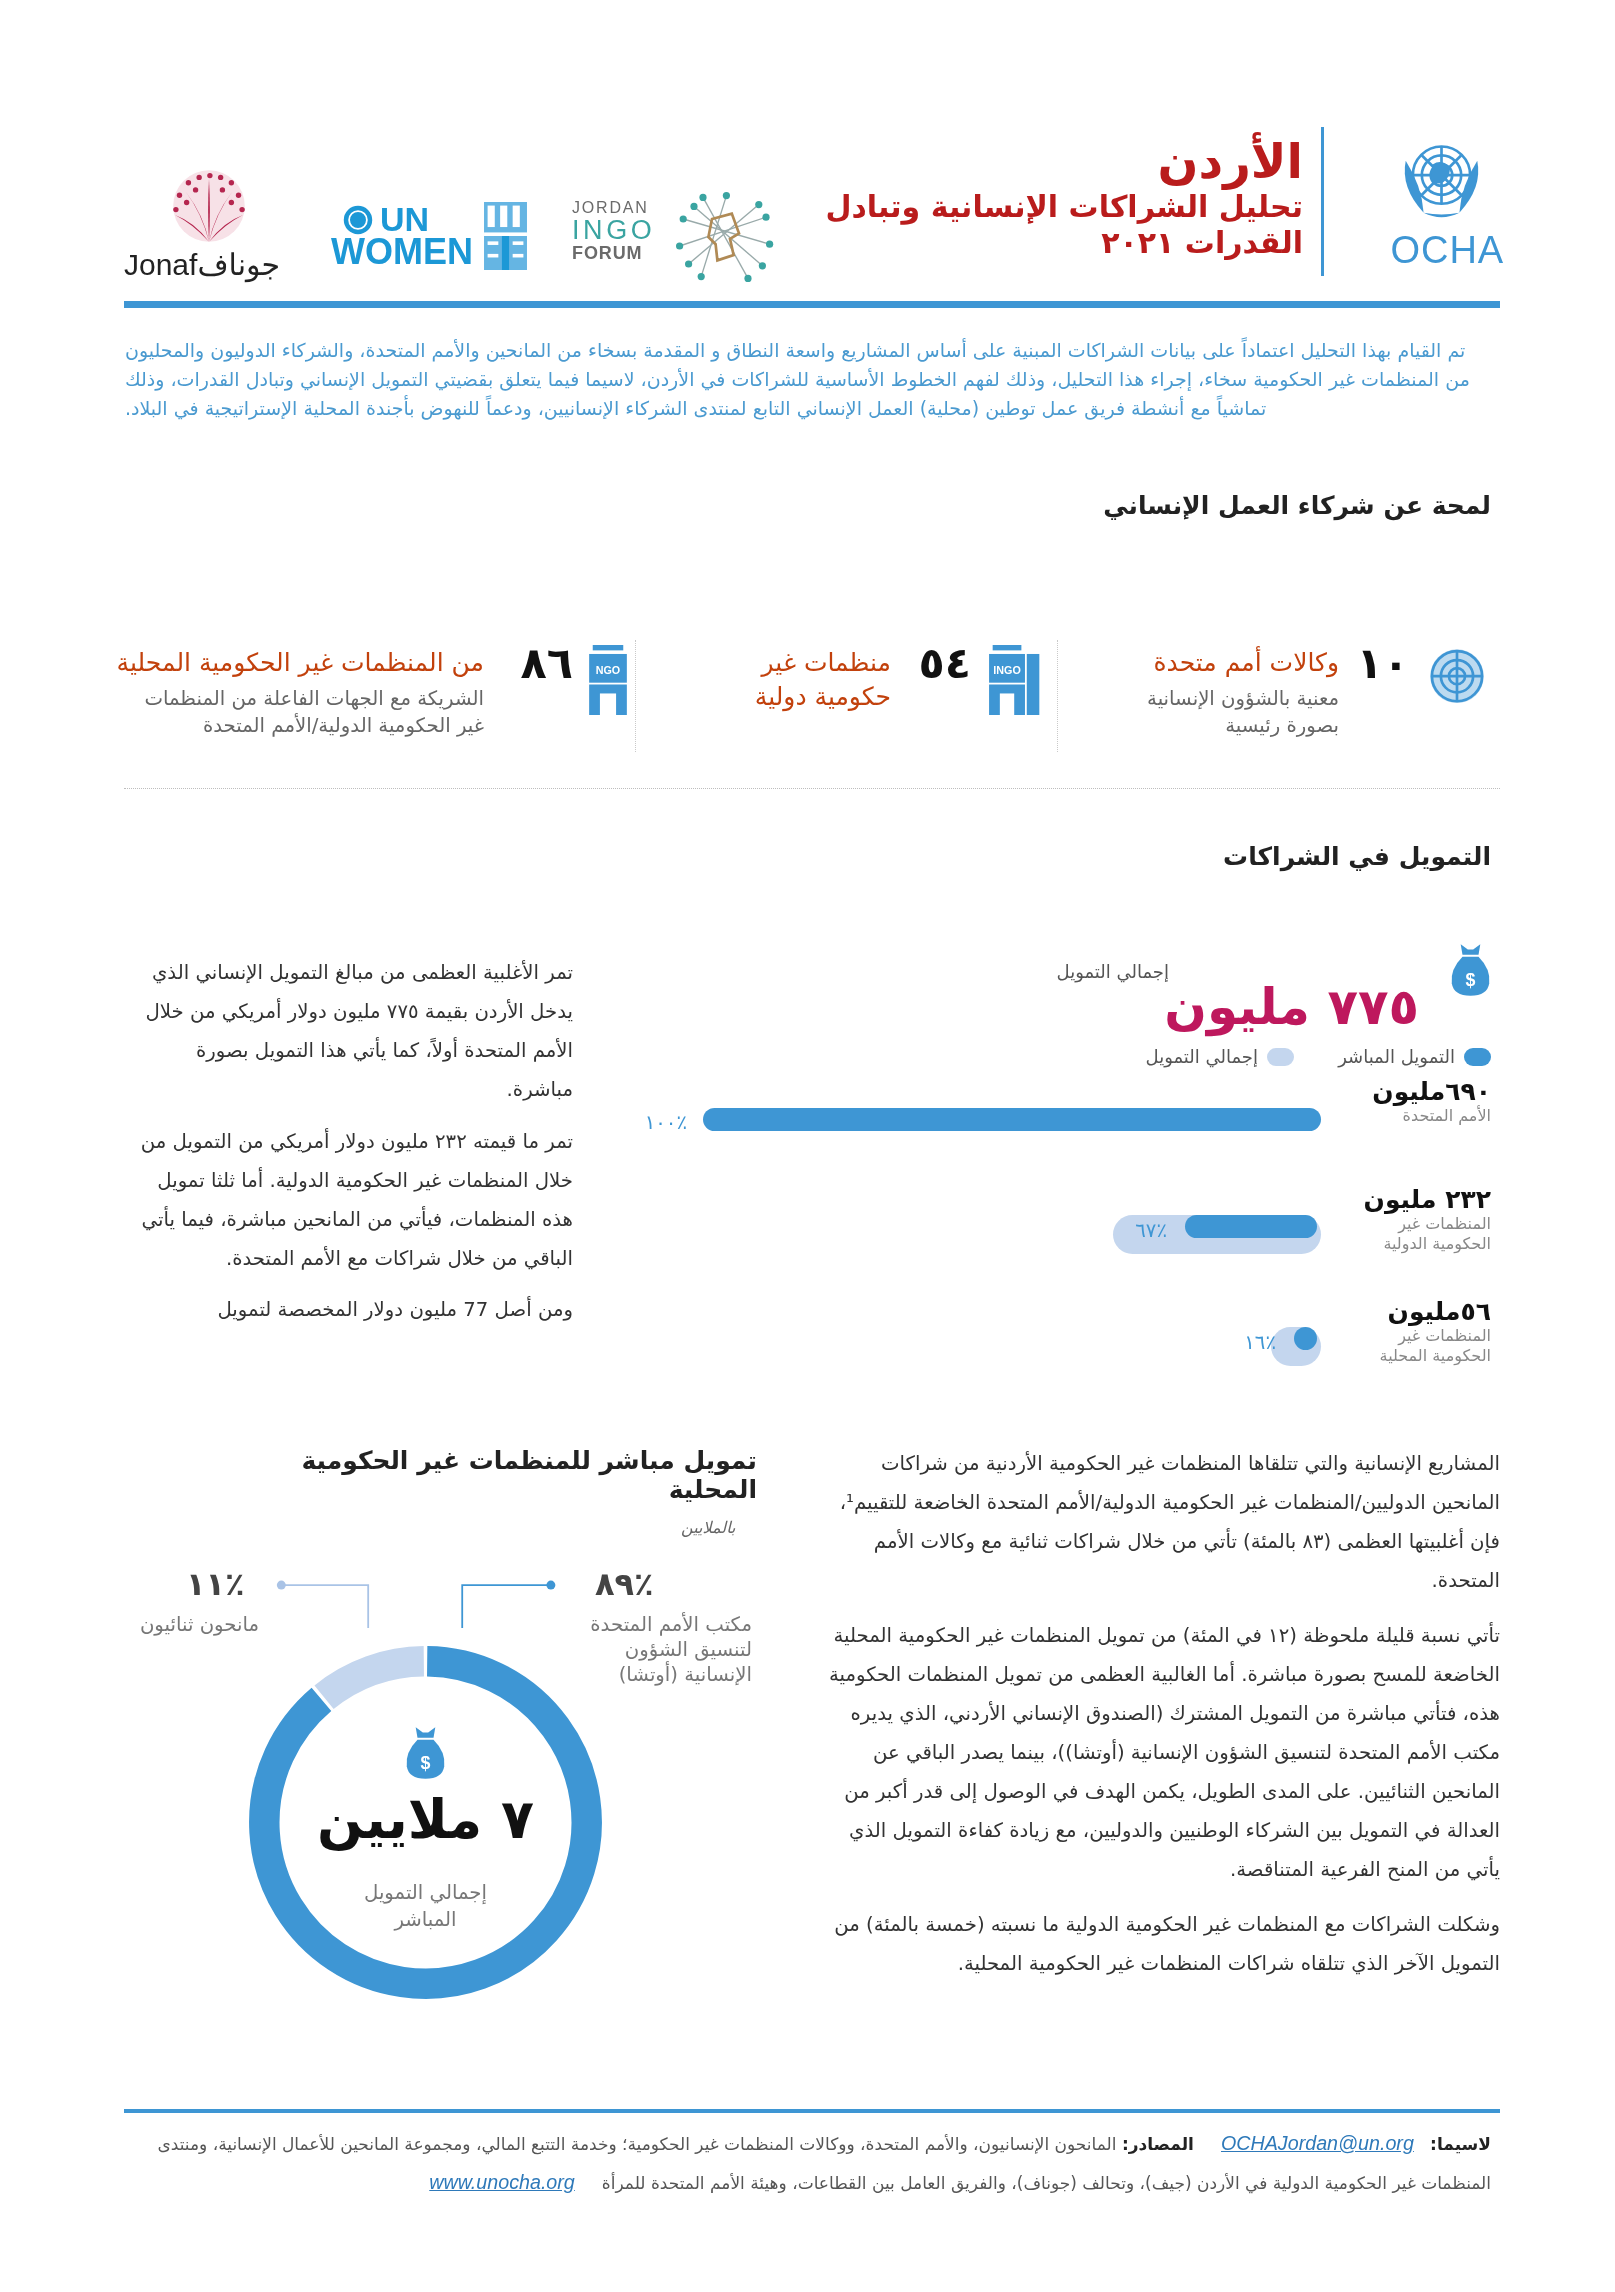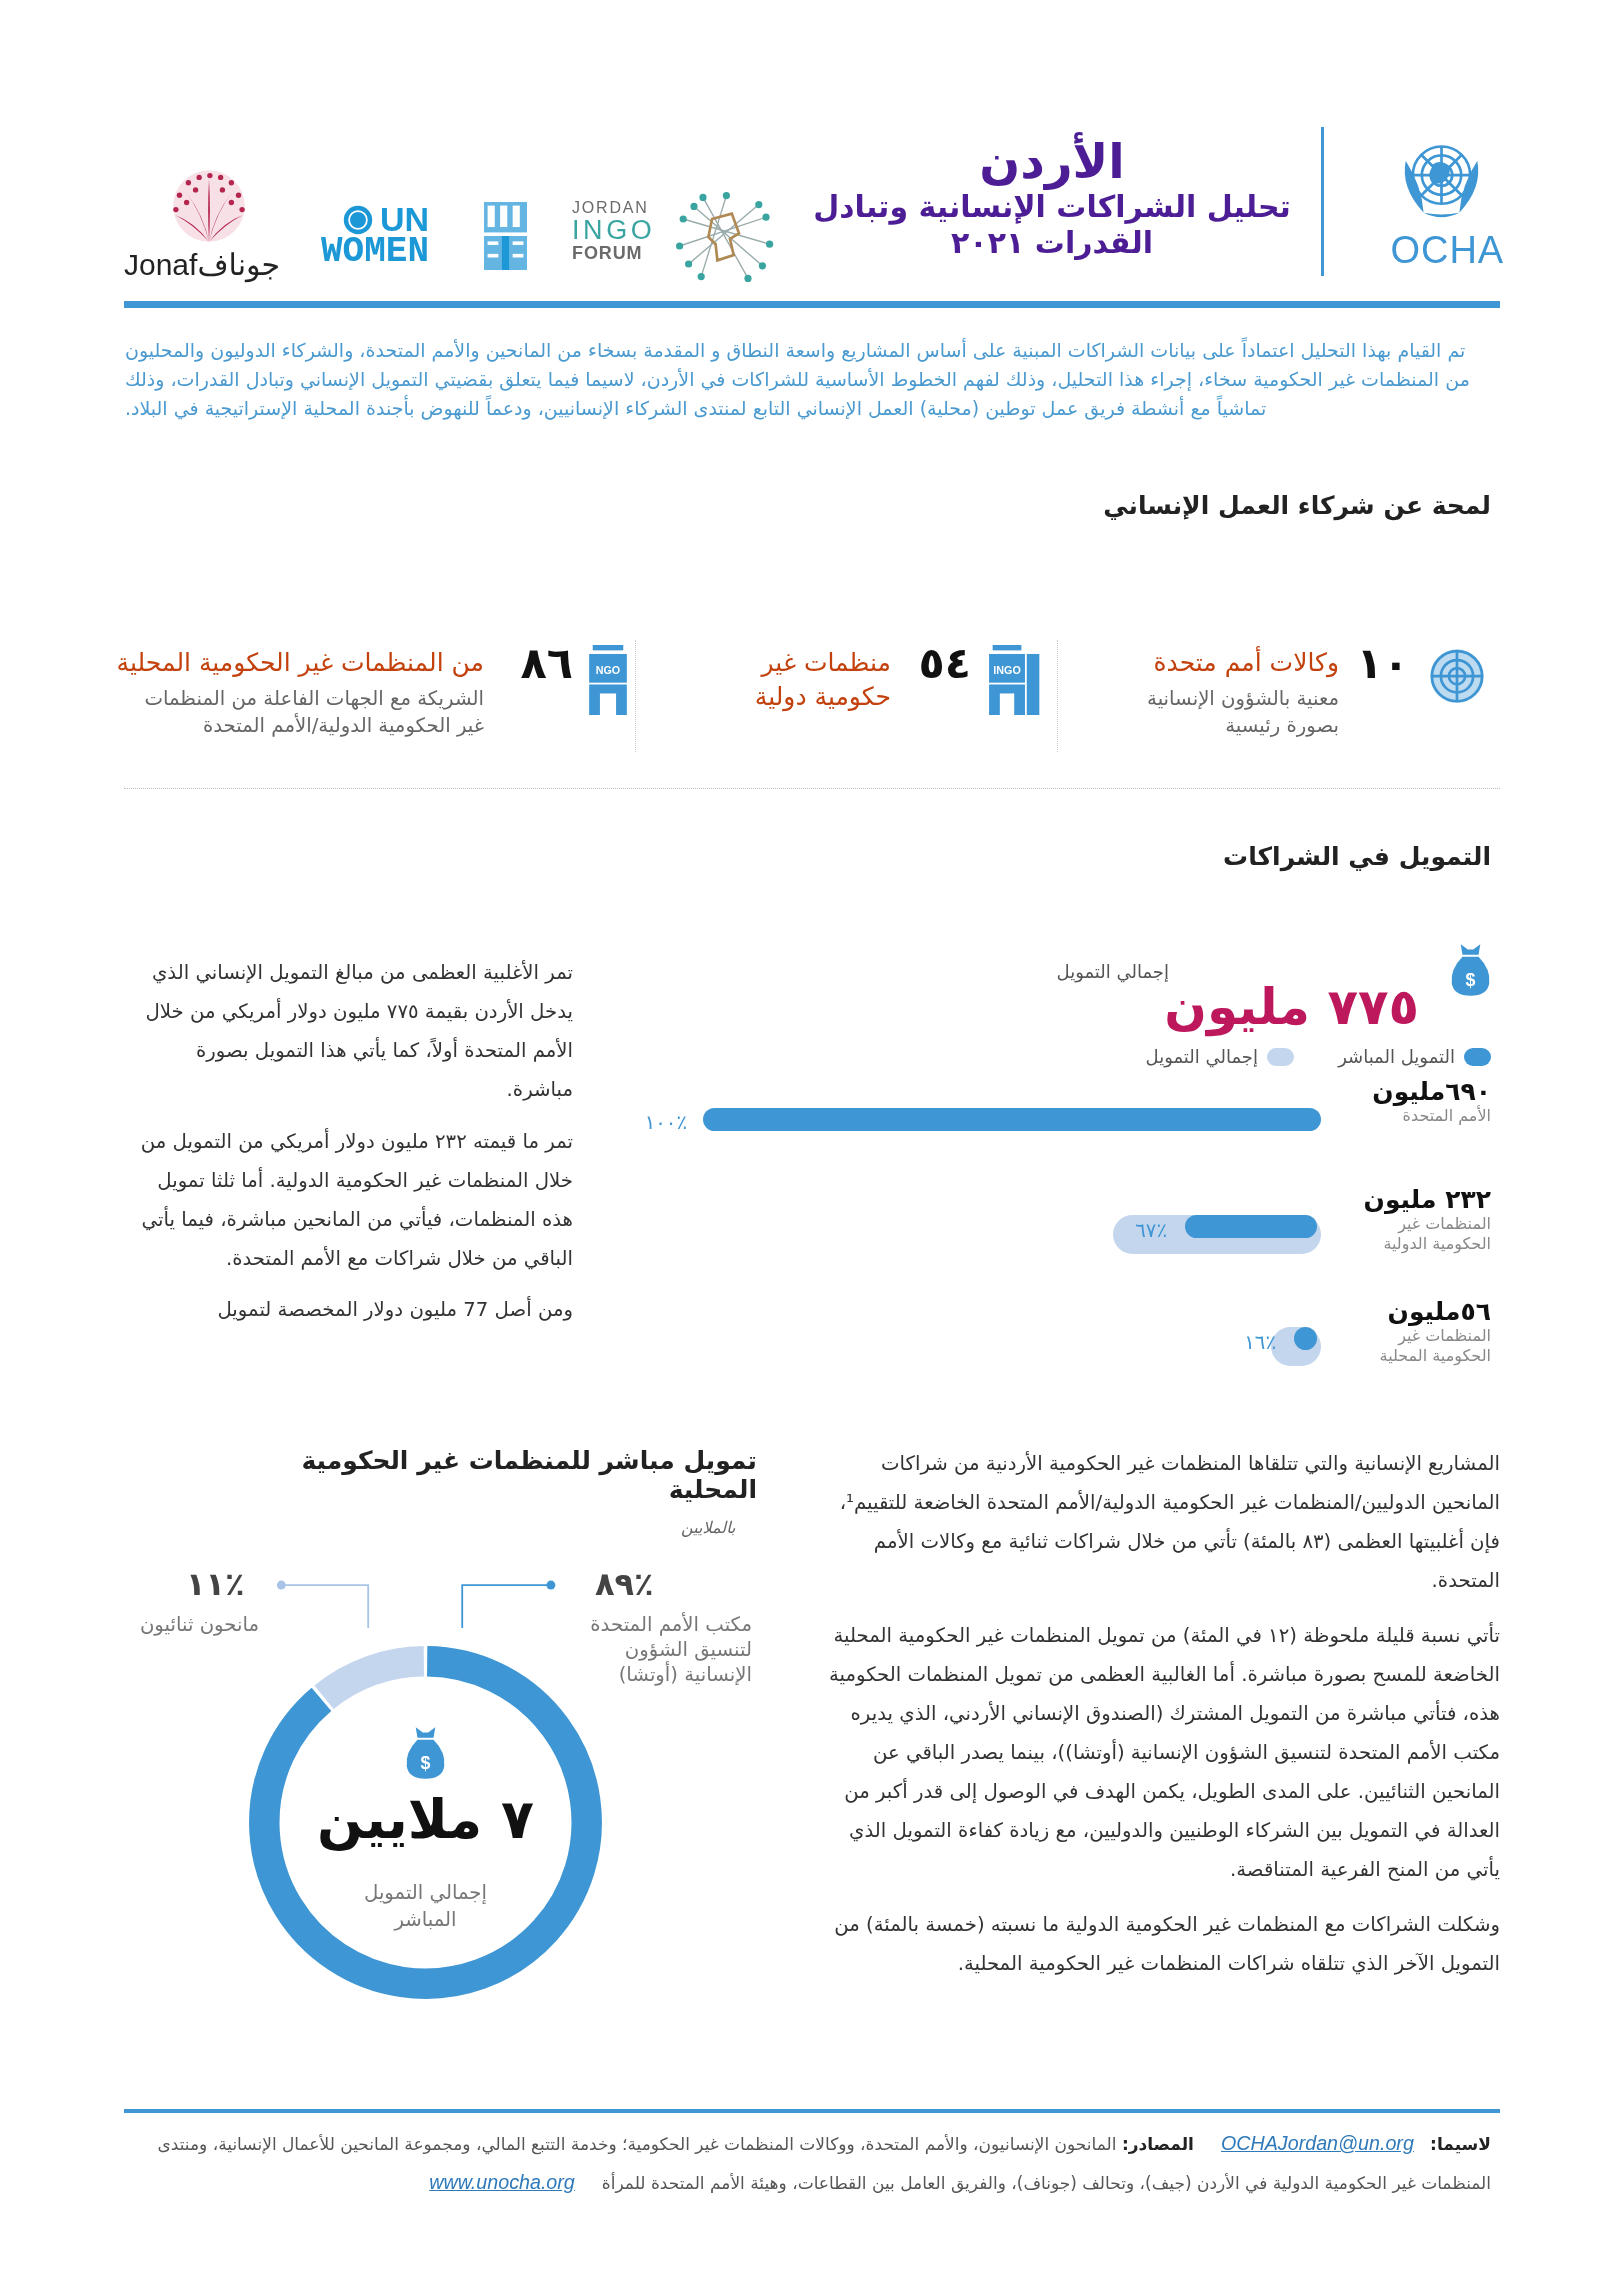--- a/index.html
+++ b/index.html
@@ -6,30 +6,30 @@
   html, body { width: 1616px; height: 2293px; background: #ffffff; overflow: hidden; }
   body { font-family: "DejaVu Sans", sans-serif; color: #333; position: relative; direction: rtl; }
   .abs { position: absolute; }
 
   
   .header-rule { position: absolute; left: 124px; width: 1376px; top: 301px; height: 7.2px; background: #3e96d4; }
   .ocha-logo { position: absolute; left: 1379px; top: 134px; width: 125px; text-align: right; }
   .ocha-logo svg { display: block; margin: 0 auto; }
   .ocha-text { font-family: "Liberation Sans", sans-serif; font-size: 38px; color: #3e96d4; letter-spacing: 0.9px; margin-top: 1.8px; }
   .header-divider { position: absolute; left: 1321px; top: 127px; width: 2.7px; height: 149px; background: #3e96d4; }
-  .title-block { position: absolute; right: 313px; top: 133px; width: 502px; text-align: center; color: #4c1d95; }
+  .title-block { position: absolute; right: 313px; top: 133px; width: 502px; text-align: right; color: #b91c1c; }
   .title-main { font-size: 48px; font-weight: bold; line-height: 56px; }
   .title-sub { font-size: 30px; font-weight: bold; line-height: 36px; }
 
   .partner-logos { position: absolute; left: 124px; top: 170px; height: 116px; width: 645px; }
   .jonaf { position: absolute; left: 0; top: 0; width: 170px; height: 107px; }
   .jonaf-text { position: absolute; left: 0; top: 77px; font-family: "Liberation Sans", sans-serif; font-size: 30px; color: #222; direction: ltr; white-space: nowrap; }
   .unwomen { position: absolute; left: 195px; top: 32px; width: 224px; height: 72px; direction: ltr; }
   .unwomen-un { position: absolute; left: 61px; top: 0; font-family: "Liberation Sans", sans-serif; font-weight: bold; font-size: 34px; color: #1c98d6; line-height: 34px; }
-  .unwomen-women { position: absolute; left: 2px; top: 32px; font-family: Liberation Mono, monospace; font-weight: bold; font-size: 36px; color: #1c98d6; line-height: 36px; }
+  .unwomen-women { position: absolute; left: 12px; top: 32px; font-family: Liberation Sans, sans-serif; font-weight: bold; font-size: 36px; color: #1c98d6; line-height: 36px; }
   .ingo-forum { position: absolute; left: 448px; top: 29px; width: 197px; height: 81px; direction: ltr; }
   .ingo-text { position: absolute; left: 0; top: 0; font-family: "Liberation Sans", sans-serif; color: #3aa4a1; text-align: left; }
   .ingo-text .l1 { font-size: 16px; color: #6b6b6b; letter-spacing: 1.8px; line-height: 18px; }
   .ingo-text .l2 { font-size: 27px; color: #3aa4a1; letter-spacing: 3.6px; line-height: 27px; }
   .ingo-text .l3 { font-size: 18px; color: #6b6b6b; font-weight: bold; letter-spacing: 0.9px; line-height: 19.7px; }
 
   
   .intro { position: absolute; left: 125px; right: 125px; top: 336px; font-size: 19px; line-height: 29px; color: #4a9ad0; text-align: left; }
 
   .section-title { position: absolute; font-size: 25px; font-weight: bold; color: #222; }

